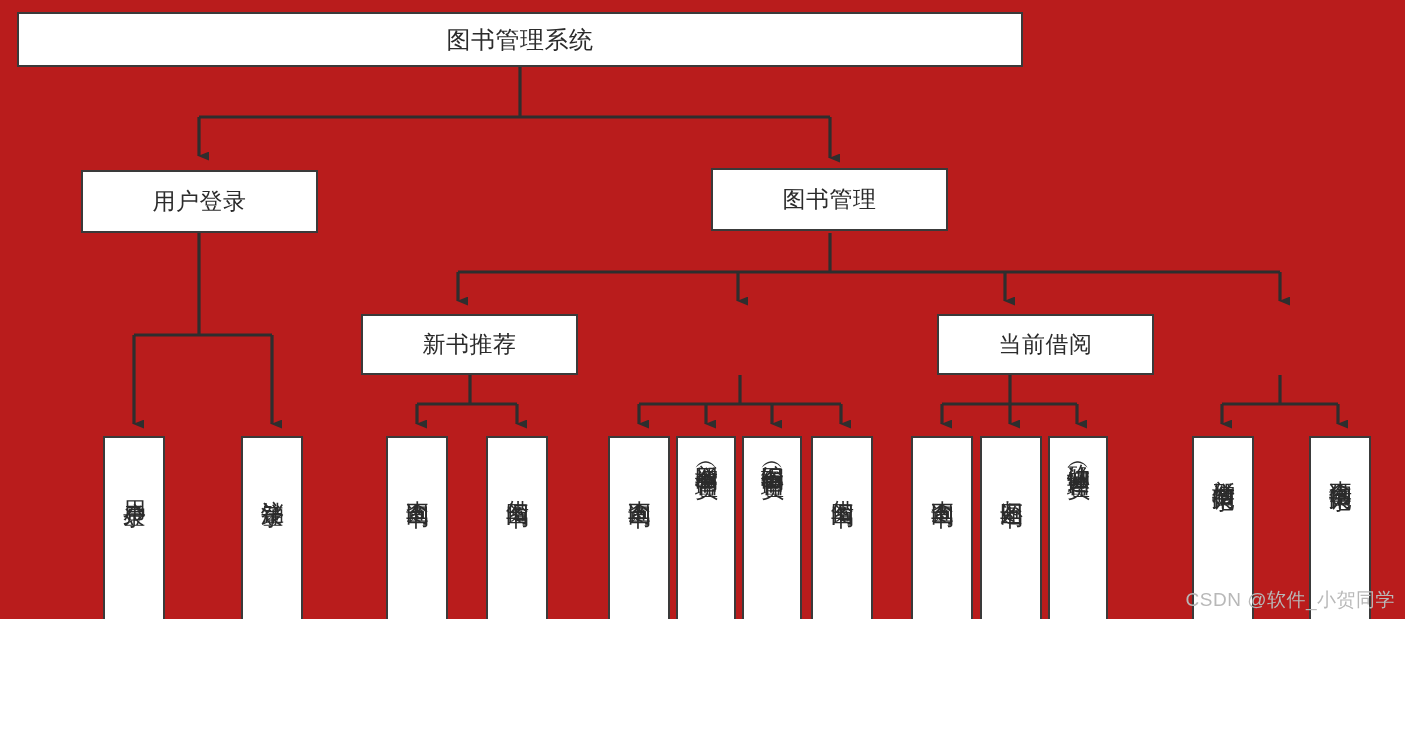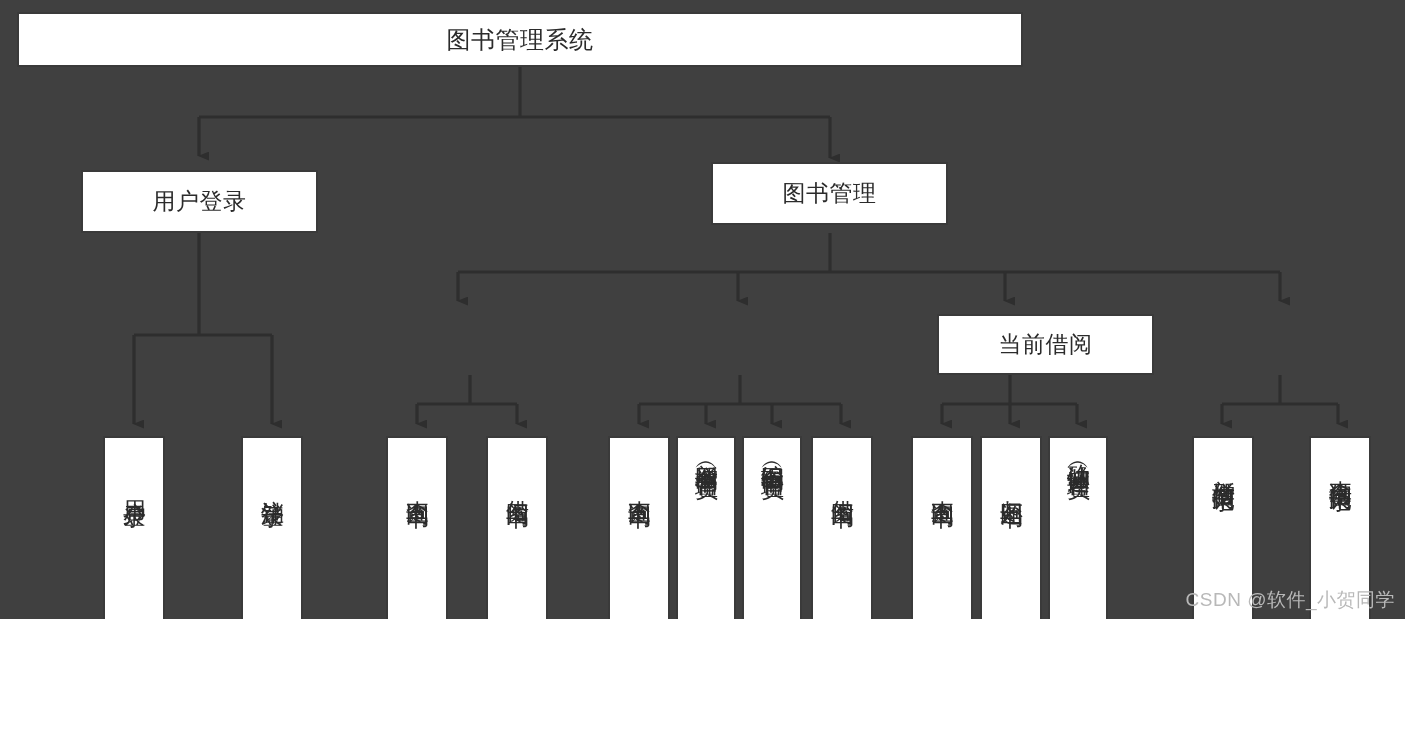--- a/index.html
+++ b/index.html
@@ -7,21 +7,21 @@
     padding: 0;
     background: #ffffff;
   }
   body {
     font-family: "Liberation Sans", "DejaVu Sans", sans-serif;
   }
   #canvas {
     position: relative;
     width: 1405px;
     height: 619px;
-    background: #404040;
+    background: #b91c1c;
     overflow: hidden;
   }
   svg.wires {
     position: absolute;
     left: 0;
     top: 0;
     width: 1405px;
     height: 747px;
     pointer-events: none;
   }
@@ -130,24 +130,27 @@
     </g>
   </svg>
 
   <div class="node horiz root" style="left:17px; top:12px; width:1006px; height:55px;">
     <span class="lbl">图书管理系统</span>
   </div>
 
   <div class="node horiz" style="left:81px; top:170px; width:237px; height:63px;">
     <span class="lbl">用户登录</span>
   </div>
-  <div class="node horiz" style="left:711px; top:162px; width:237px; height:63px;">
+  <div class="node horiz" style="left:711px; top:168px; width:237px; height:63px;">
     <span class="lbl">图书管理</span>
   </div>
 
+  <div class="node horiz" style="left:361px; top:314px; width:217px; height:61px;">
+    <span class="lbl">新书推荐</span>
+  </div>
   <div class="node horiz" style="left:901px; top:314px; width:217px; height:61px;margin-left:36px;">
     <span class="lbl">当前借阅</span>
   </div>
 
   <div class="node vert" style="left:103px; top:436px; width:62px; height:299px;">
     <span class="lbl">用户登录</span>
   </div>
   <div class="node vert" style="left:241px; top:436px; width:62px; height:299px;">
     <span class="lbl">注销登录</span>
   </div>

